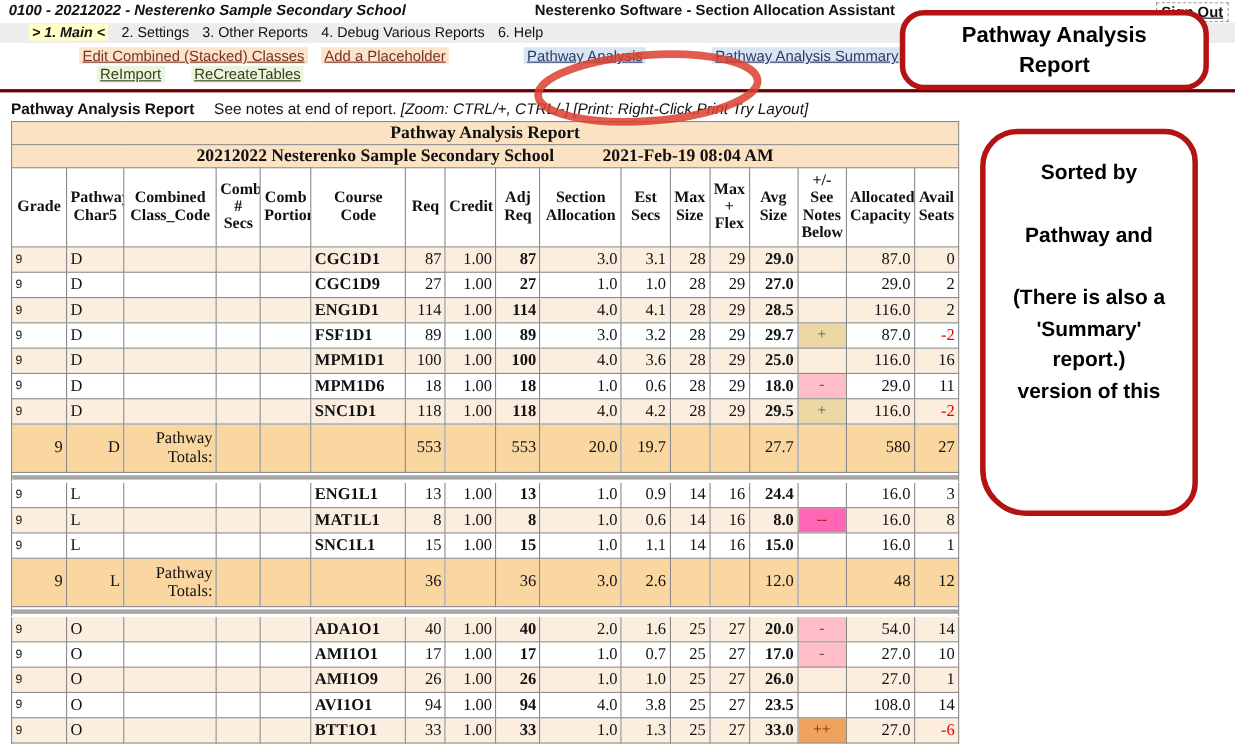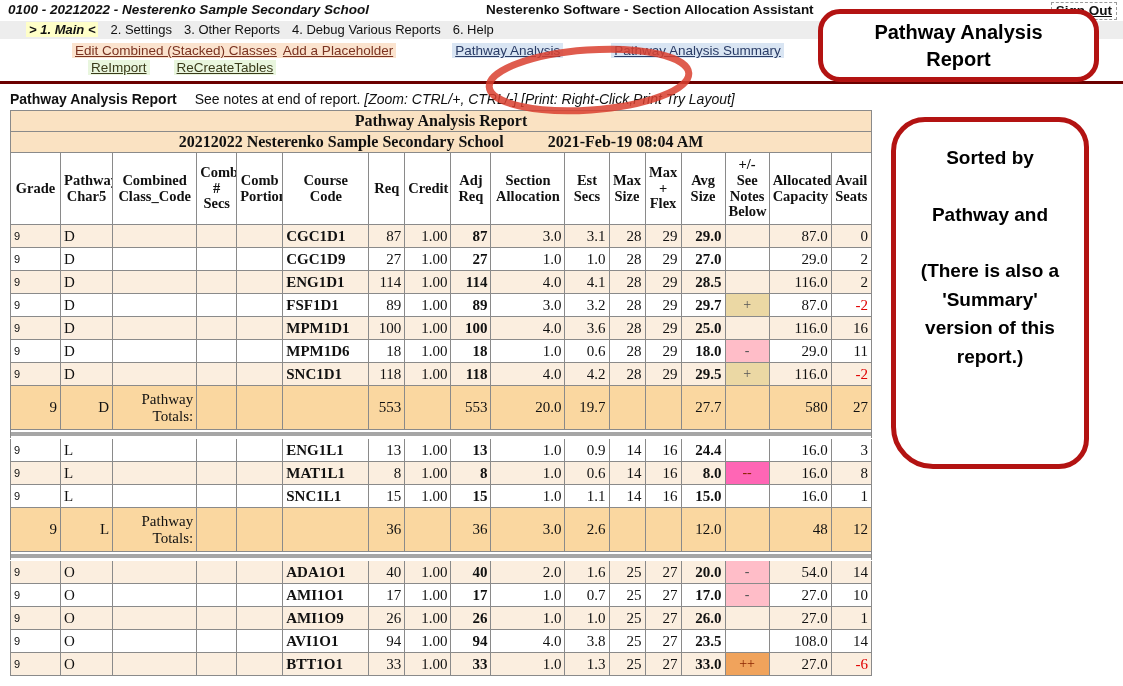--- a/index.html
+++ b/index.html
@@ -26,21 +26,21 @@
   
   .nav{padding:3px 0 2px 28px;font-size:13.5px;line-height:17px;}
   .nav-row{white-space:nowrap;height:17px;}
   .nav-main{background:#FFFFC8;font-weight:bold;font-style:italic;padding:0 4px;margin-right:10px;}
   .navlink{text-decoration:underline;padding:0 3px;cursor:pointer;}
   .navlink.peach{background:#FBE3CE;color:#7A3321;}
   .navlink.blue{background:#D9E5F3;color:#2A3C66;}
   .navlink.green{background:#E9F6DE;color:#3A3A1A;}
   #nav-row1 .navlink{margin-right:14px;}
   #nav-row2{padding-left:44px;}
-  #nav-row2 .navlink{}
+  #nav-row2 .navlink{margin-right:12px;}
   #nav-row2 .navlink:nth-of-type(3){margin-left:56px;}
   #nav-row2 .navlink:nth-of-type(4){margin-left:48px;}
   #nav-row3{padding-left:60px;}
   #nav-row3 .navlink{margin-right:24px;text-align:right;}
   .redline{height:3px;background:var(--maroon);margin-top:3px;}
   
   .reportbar{padding:7px 0 3px 10px;font-size:14px;white-space:nowrap;}
   .rb-title{font-weight:bold;}
   .rb-note{margin-left:14px;}
   .rb-hint{font-style:italic;}
@@ -518,15 +518,15 @@
   <span>Pathway Analysis Report</span>
 </div>
 
 <div class="callout callout-side" id="callout-side">
     <div class="cl-line">Sorted by</div>
     <div class="cl-line"></div>
     <div class="cl-line">Pathway and</div>
     <div class="cl-line"></div>
     <div class="cl-line">(There is also a</div>
     <div class="cl-line">'Summary'</div>
+    <div class="cl-line">report.)</div>
     <div class="cl-line">version of this</div>
-    <div class="cl-line">report.)</div>
   </div>
 
 </body></html>

